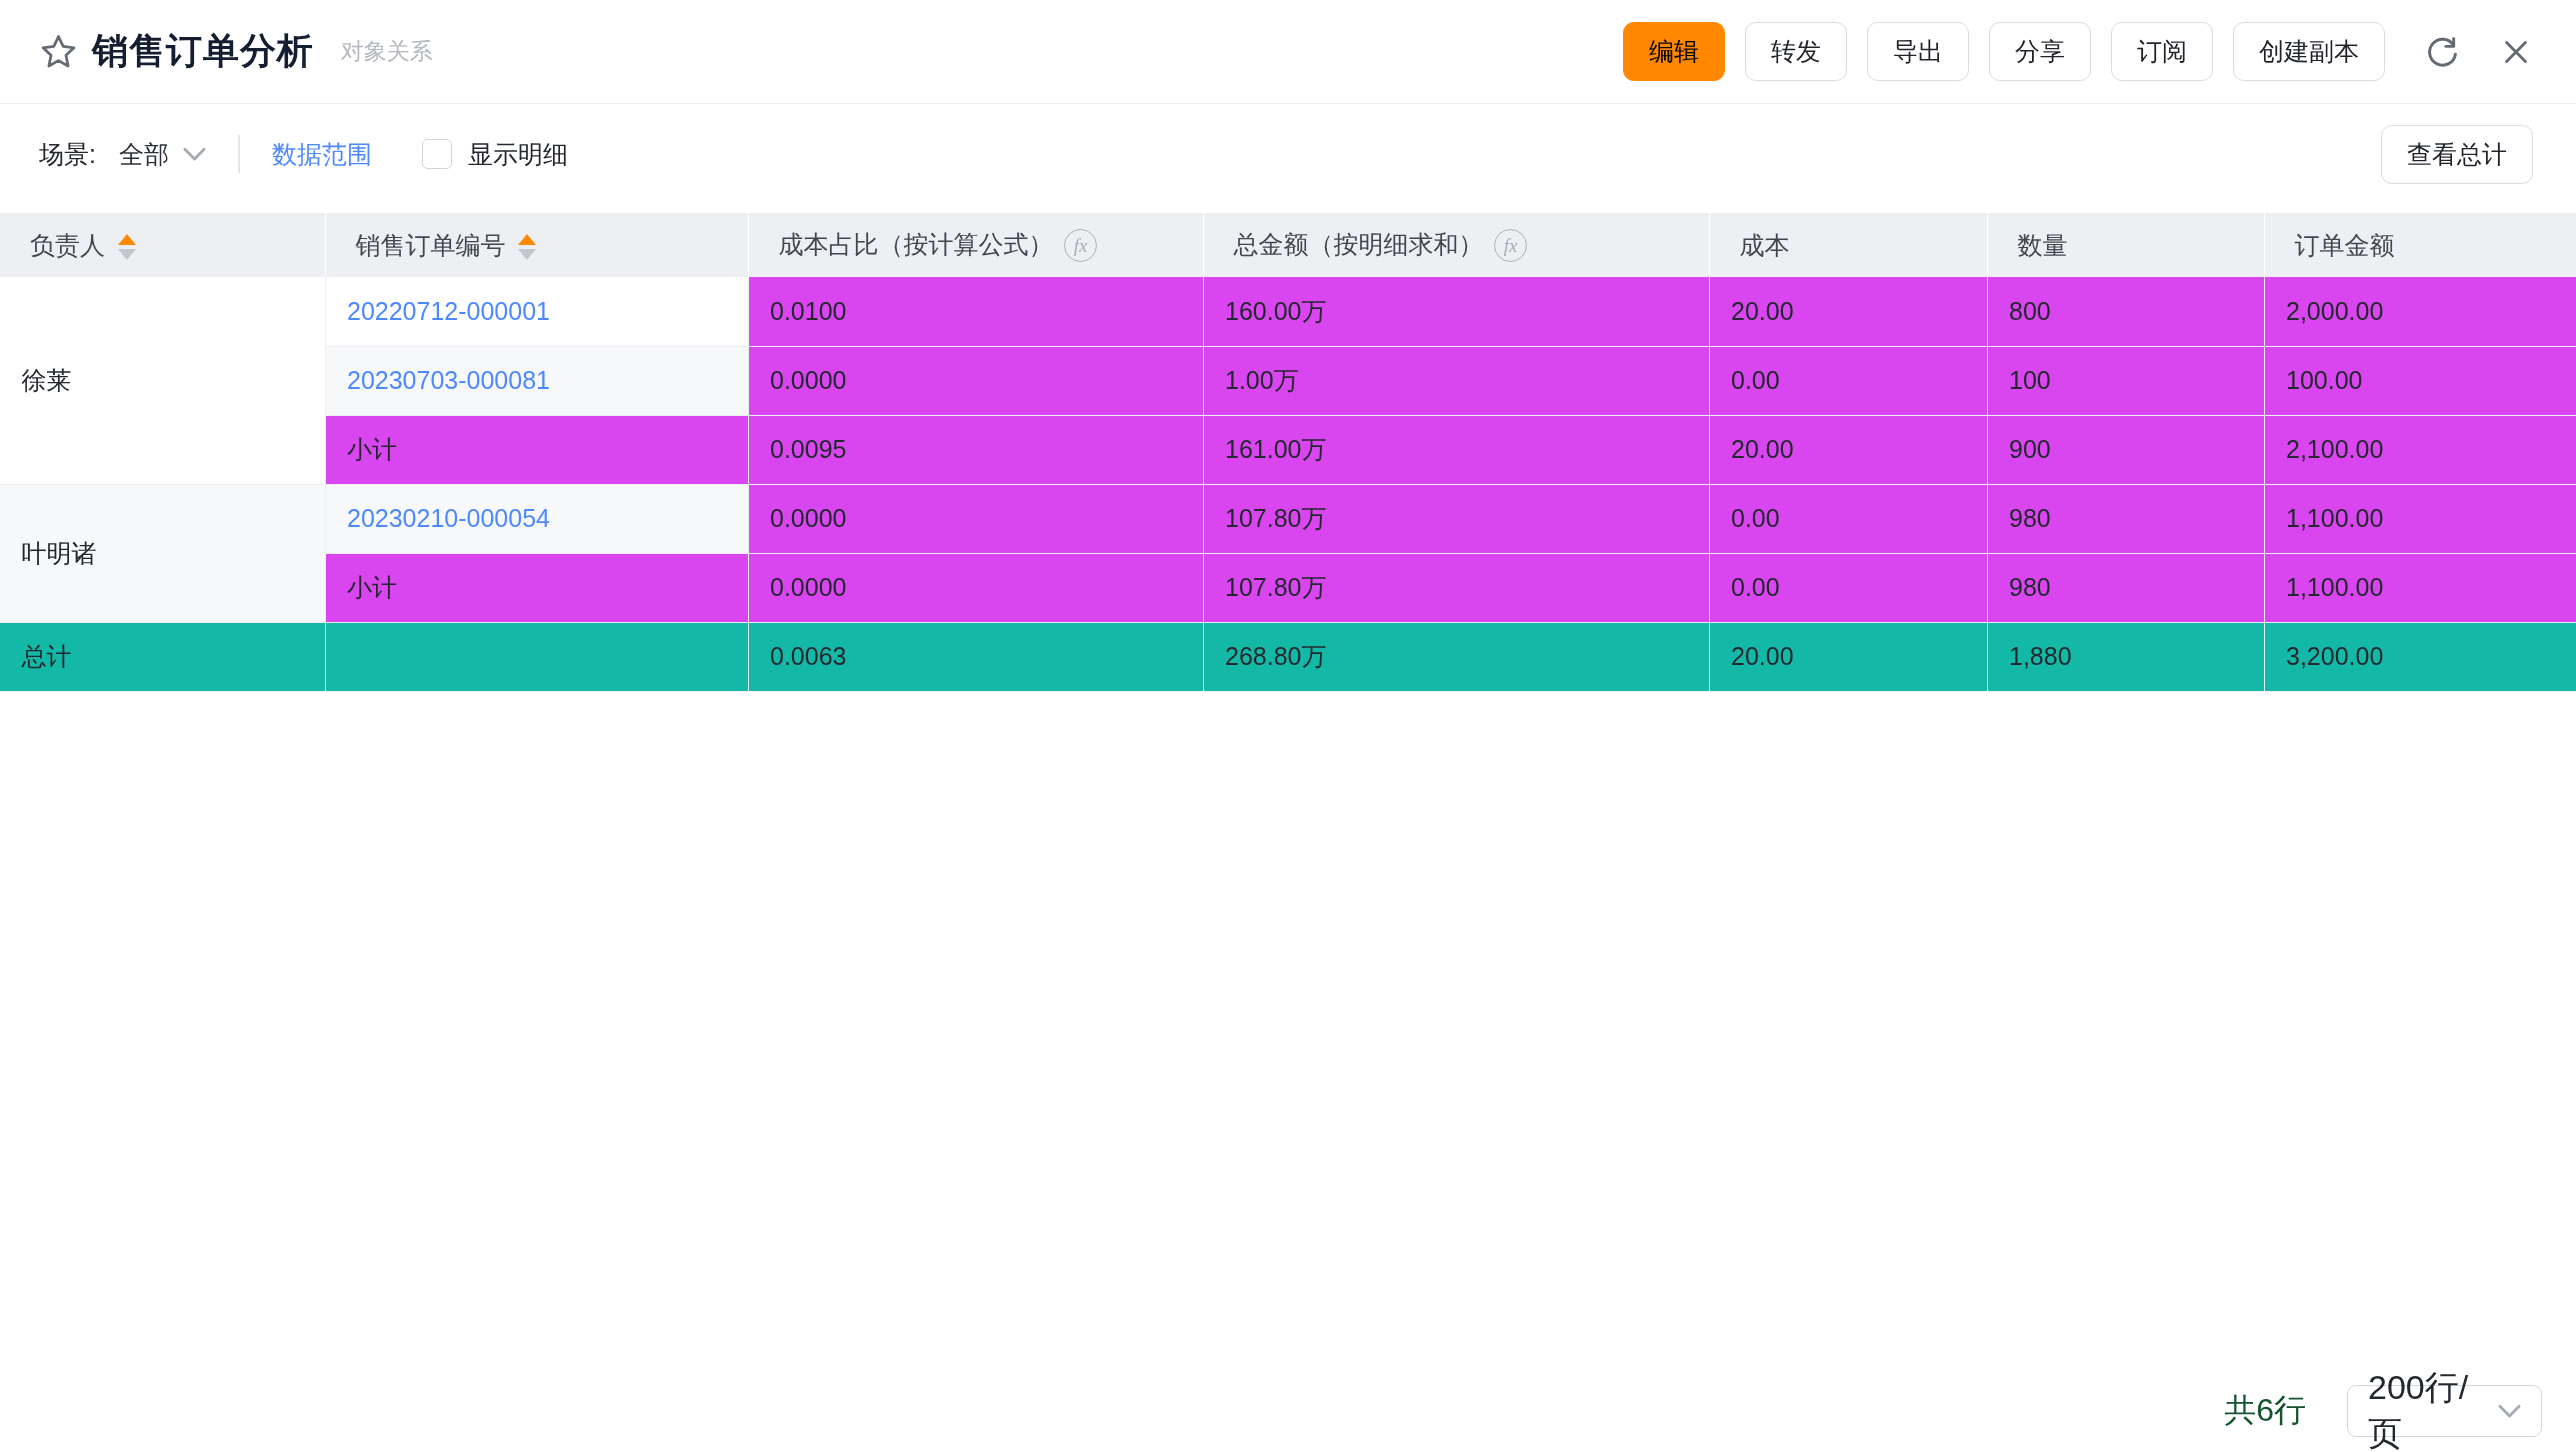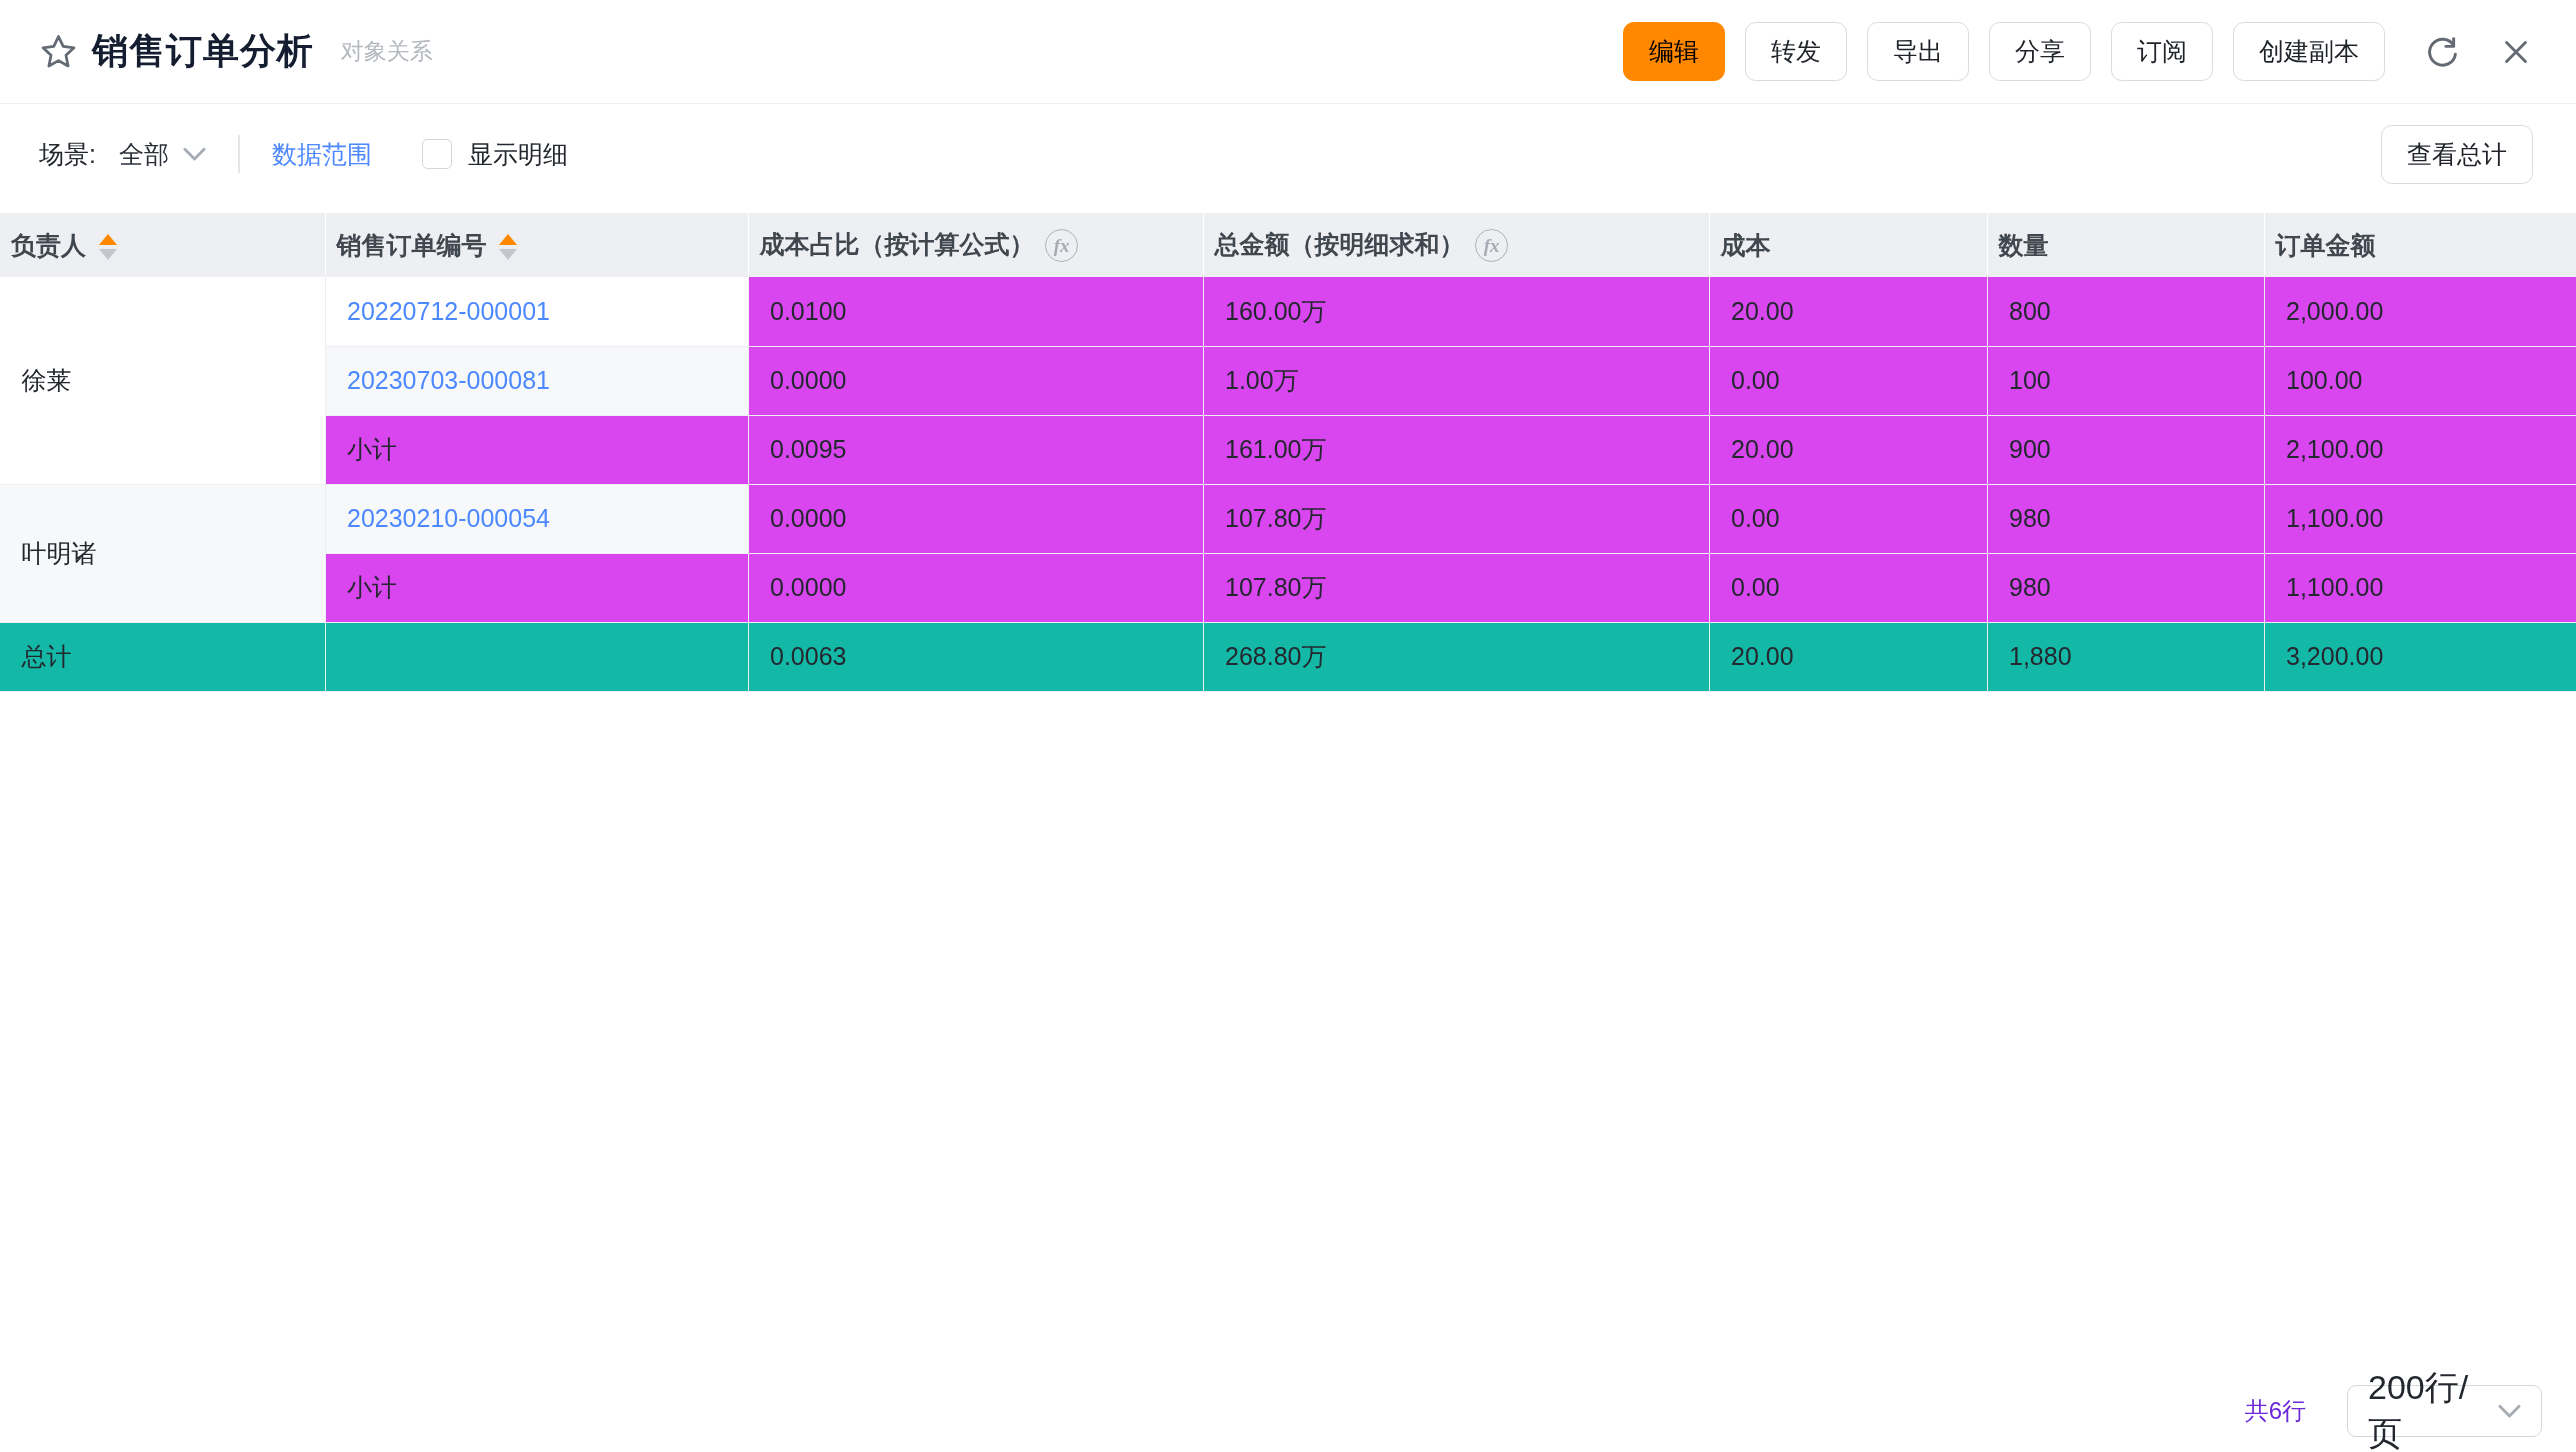--- a/index.html
+++ b/index.html
@@ -29,22 +29,22 @@
   .scene-select { display:flex; align-items:center; gap:14.3px; margin-left:23px; cursor:pointer; }
   .scene-select .flabel { color:#2b303a; }
   .vdivider { width:1.8px; height:38px; background:#e3e5e9; margin:0 32px; }
   .blue-link { font-size:25px; color:#4c88ff; cursor:pointer; text-decoration:none; }
   .checkbox { width:30px; height:30px; border:1.8px solid #d2d5da; border-radius:5.4px; background:#fff; margin-left:50px; cursor:pointer; }
   .cb-label { margin-left:16px; }
 
   
   table.report { border-collapse:collapse; width:2576px; table-layout:fixed; }
   th {
-    background:#edeff3; height:64px; font-weight:700; font-size:25px; color:#41474f;
-    text-align:left; padding-left:11px; border-right:1.8px solid #ffffff; white-space:nowrap;
+    background:#edeff3; height:64px; font-weight:400; font-size:25px; color:#41474f;
+    text-align:left; padding-left:30px; border-right:1.8px solid #ffffff; white-space:nowrap;
   }
   th:last-child { border-right:none; }
   td {
     height:69px; font-size:25px; color:#23272e; padding-left:21.5px;
     border-right:1.8px solid #edeff2; border-bottom:1.8px solid #edeff2; white-space:nowrap;
   }
   td:last-child { border-right:none; }
   .c-white { background:#ffffff; }
   .c-gray  { background:#f7f8fa; }
   .c-cream { background:#d946ef; }
@@ -55,21 +55,21 @@
   .tri-down { width:0; height:0; border-left:9px solid transparent; border-right:9px solid transparent; border-top:11.6px solid #c3c7cd; }
   .fx {
     display:inline-flex; align-items:center; justify-content:center;
     width:33px; height:33px; border:1.8px solid #abb0b8; border-radius:50%;
     color:#a7acb4; font-style:italic; font-size:19px; margin-left:10.7px; vertical-align:middle;
     font-family:"Liberation Serif","DejaVu Serif",serif;
   }
 
   
   .footer { position:absolute; right:34px; bottom:16px; display:flex; align-items:center; gap:41px; }
-  .row-count { font-size:24px; color:#6d28d9; }
+  .row-count { font-size:32px; color:#14532d; }
   .page-size-select {
     width:195px; height:52px; border:1.8px solid #d4d7dc; border-radius:9px; background:#fff;
     display:flex; align-items:center; justify-content:space-between; padding:0 20px;
     font-size:34px; color:#23272e; cursor:pointer;
   }
 </style>
 </head>
 <body>
 
 <header class="top-bar">

